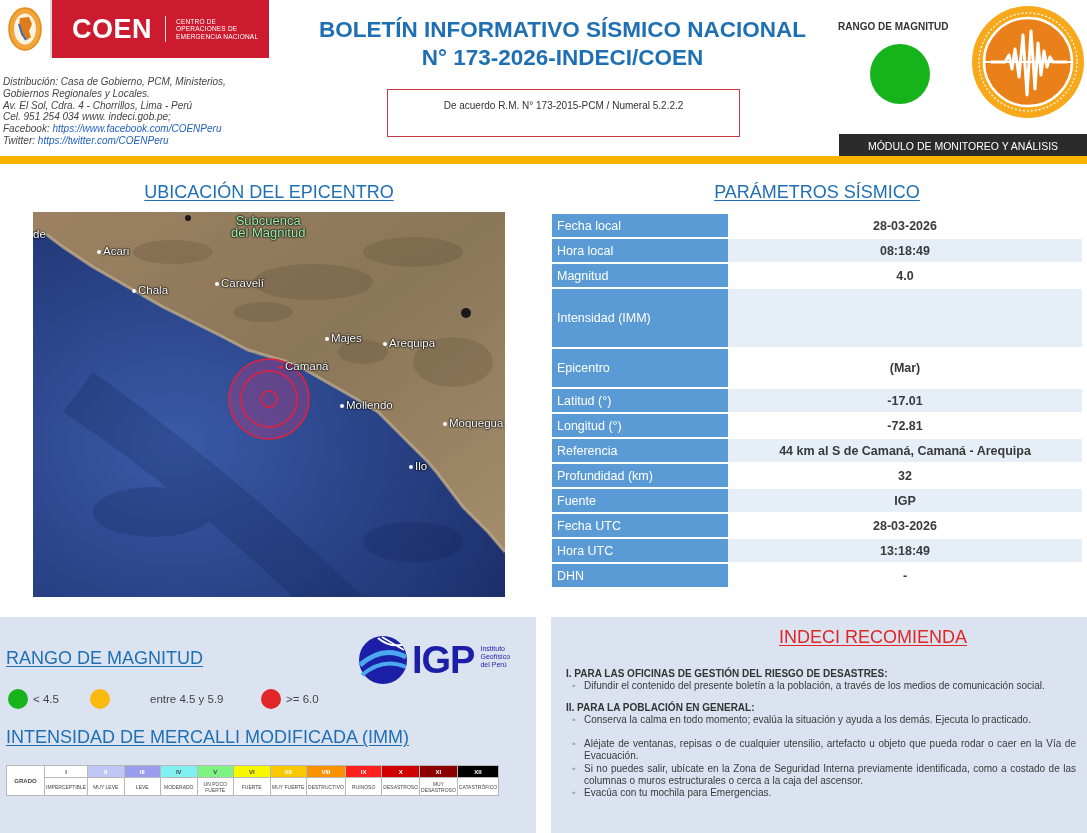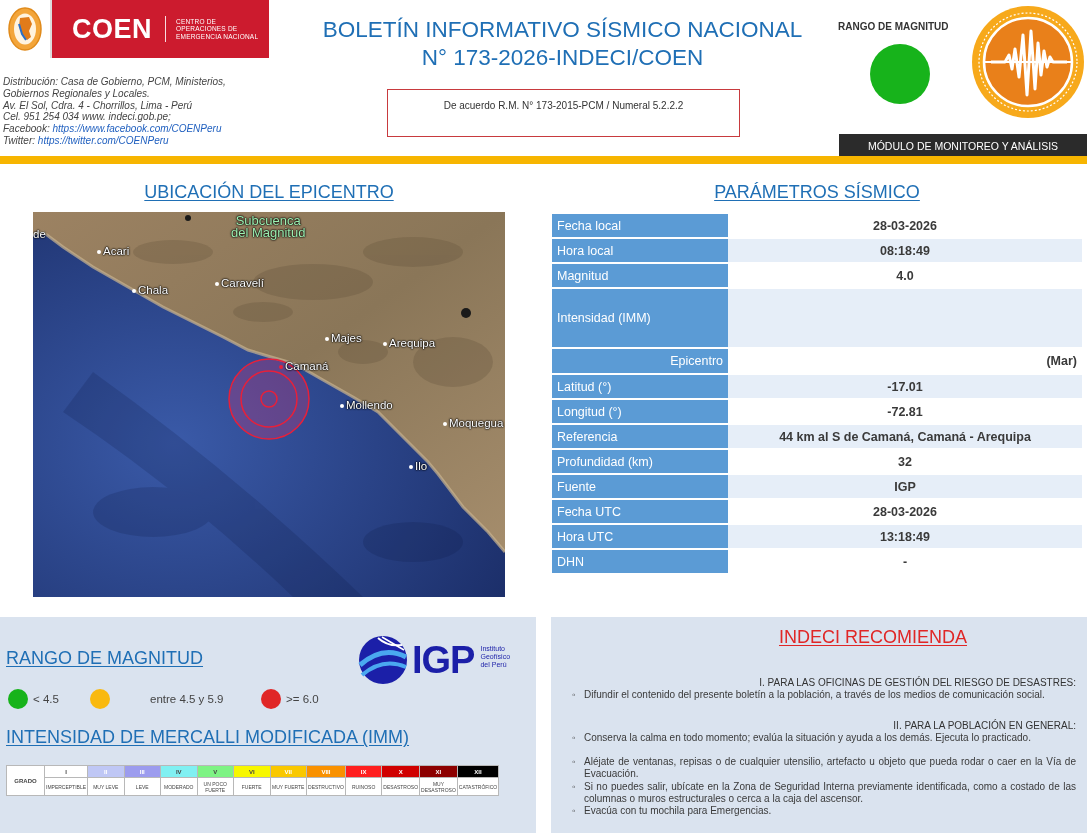--- a/index.html
+++ b/index.html
@@ -9,21 +9,21 @@
   
   .coen-banner { position: absolute; left: 0; top: 0; width: 269px; height: 58px; background: #cc1b2e; display: flex; align-items: center; }
   .coen-logo-box { width: 52px; height: 58px; background: #fff; display: flex; align-items: center; justify-content: center; border-right: 2px solid #ddd; }
   .coen-text { color: #fff; font-weight: bold; font-size: 27px; margin-left: 20px; letter-spacing: 0.5px; }
   .coen-divider { width: 1px; height: 26px; background: #fff; margin: 0 10px 0 13px; opacity: 0.85; }
   .coen-sub { color: #fff; font-size: 6.5px; line-height: 7.5px; text-transform: uppercase; letter-spacing: 0.2px; }
 
   .dist-block { position: absolute; left: 3px; top: 76px; font-size: 10px; line-height: 11.8px; font-style: italic; color: #444; width: 280px; }
   .dist-block a { color: #1f5fbf; text-decoration: none; }
 
-  .main-title { position: absolute; left: 290px; top: 16px; width: 545px; text-align: center; color: #1f6fb5; font-weight: normal; font-size: 22.5px; line-height: 28px; }
+  .main-title { position: absolute; left: 290px; top: 16px; width: 545px; text-align: center; color: #1f6fb5; font-weight: bold; font-size: 22.5px; line-height: 28px; }
   .law-box { position: absolute; left: 387px; top: 89px; width: 353px; height: 48px; border: 1.5px solid #c83a3e; text-align: center; font-size: 10px; line-height: 12px; color: #333; padding-top: 10px; }
 
   .rango-label { position: absolute; left: 838px; top: 21px; font-size: 10px; font-weight: bold; color: #333; }
   .rango-dot { position: absolute; left: 870px; top: 44px; width: 60px; height: 60px; border-radius: 50%; background: #17b31b; }
   .seismo-badge { position: absolute; left: 971px; top: 5px; width: 114px; height: 114px; }
   .modulo-bar { position: absolute; left: 839px; top: 134px; width: 248px; height: 23px; background: #2b2b2b; color: #fff; font-size: 10.5px; display: flex; align-items: center; justify-content: center; }
   .yellow-rule { position: absolute; left: 0; top: 156px; width: 1087px; height: 8px; background: #f7b500; }
 
   
   .sec-title { position: absolute; color: #1f6fb5; font-size: 18px; text-decoration: underline; text-underline-offset: 2px; text-align: center; }
@@ -35,21 +35,21 @@
   .map-label.green { color: #9ff0b2; font-size: 13px; line-height: 12px; text-align: center; }
   .map-label .pt { display: inline-block; width: 4px; height: 4px; background: #fff; border-radius: 50%; margin-right: 2px; vertical-align: middle; }
 
   
   .params { position: absolute; left: 552px; top: 212px; width: 530px; border-collapse: separate; border-spacing: 0 2px; }
   .params td { height: 23px; font-size: 12.5px; padding: 0 5px; }
   .params td.lbl { width: 176px; background: #5b9bd5; color: #fff; }
   .params td.val { text-align: center; font-weight: bold; color: #3a3a3a; }
   .params tr:nth-child(even) td.val { background: #e6eef8; }
   .params tr.tall td { height: 58px; }
-  .params tr.mid td { height: 24px; text-align: right; }
+  .params tr.mid td { height: 38px; }
 
   
   .panel-left { position: absolute; left: 0; top: 617px; width: 536px; height: 216px; background: #dae3ef; }
   .panel-right { position: absolute; left: 551px; top: 617px; width: 536px; height: 216px; background: #dae3ef; }
   .pl-title { position: absolute; left: 6px; color: #1f6fb5; font-size: 18px; text-decoration: underline; text-underline-offset: 2px; }
   .legend { position: absolute; left: 8px; top: 72px; display: flex; align-items: center; font-size: 11.5px; color: #444; }
   .legend .dot { width: 20px; height: 20px; border-radius: 50%; display: inline-block; margin-right: 5px; }
   .legend .item { display: flex; align-items: center; }
   .igp-logo { position: absolute; left: 358px; top: 18px; display: flex; align-items: center; }
   .igp-text { color: #1b1fa8; font-weight: bold; font-size: 38px; margin-left: 4px; letter-spacing: -1px; }
@@ -57,21 +57,21 @@
 
   .imm-table { position: absolute; left: 6px; top: 148px; border-collapse: collapse; background: #fff; }
   .imm-table td { border: 1px solid #b8b8b8; font-size: 5px; text-align: center; color: #444; padding: 0 1px; }
   .imm-table td.grado { width: 38px; font-size: 6px; }
   .imm-table tr.top td { height: 12px; font-size: 6px; font-weight: bold; }
   .imm-table tr.bot td { height: 18px; width: 36.5px; line-height: 6px; }
 
   
   .rec-title { position: absolute; left: 0; top: 10px; width: 644px; text-align: center; color: #e02626; font-size: 18px; text-decoration: underline; text-underline-offset: 2px; }
   .rec-body { position: absolute; left: 15px; top: 42px; width: 510px; font-size: 10px; color: #3a3a3a; line-height: 12.3px; }
-  .rec-head { font-weight: normal; color: #333; margin-top: 18px; text-align: right; }
+  .rec-head { font-weight: bold; color: #333; margin-top: 9px; }
   .rec-item { position: relative; padding-left: 18px; text-align: justify; }
   .rec-item::before { content: "\25E6"; position: absolute; left: 6px; top: 0; font-size: 10px; }
   .rec-item.gap { margin-bottom: 12px; }
 </style>
 </head>
 <body>
 
 <div class="coen-banner">
   <div class="coen-logo-box">
     <svg width="36" height="46" viewBox="0 0 36 46">

